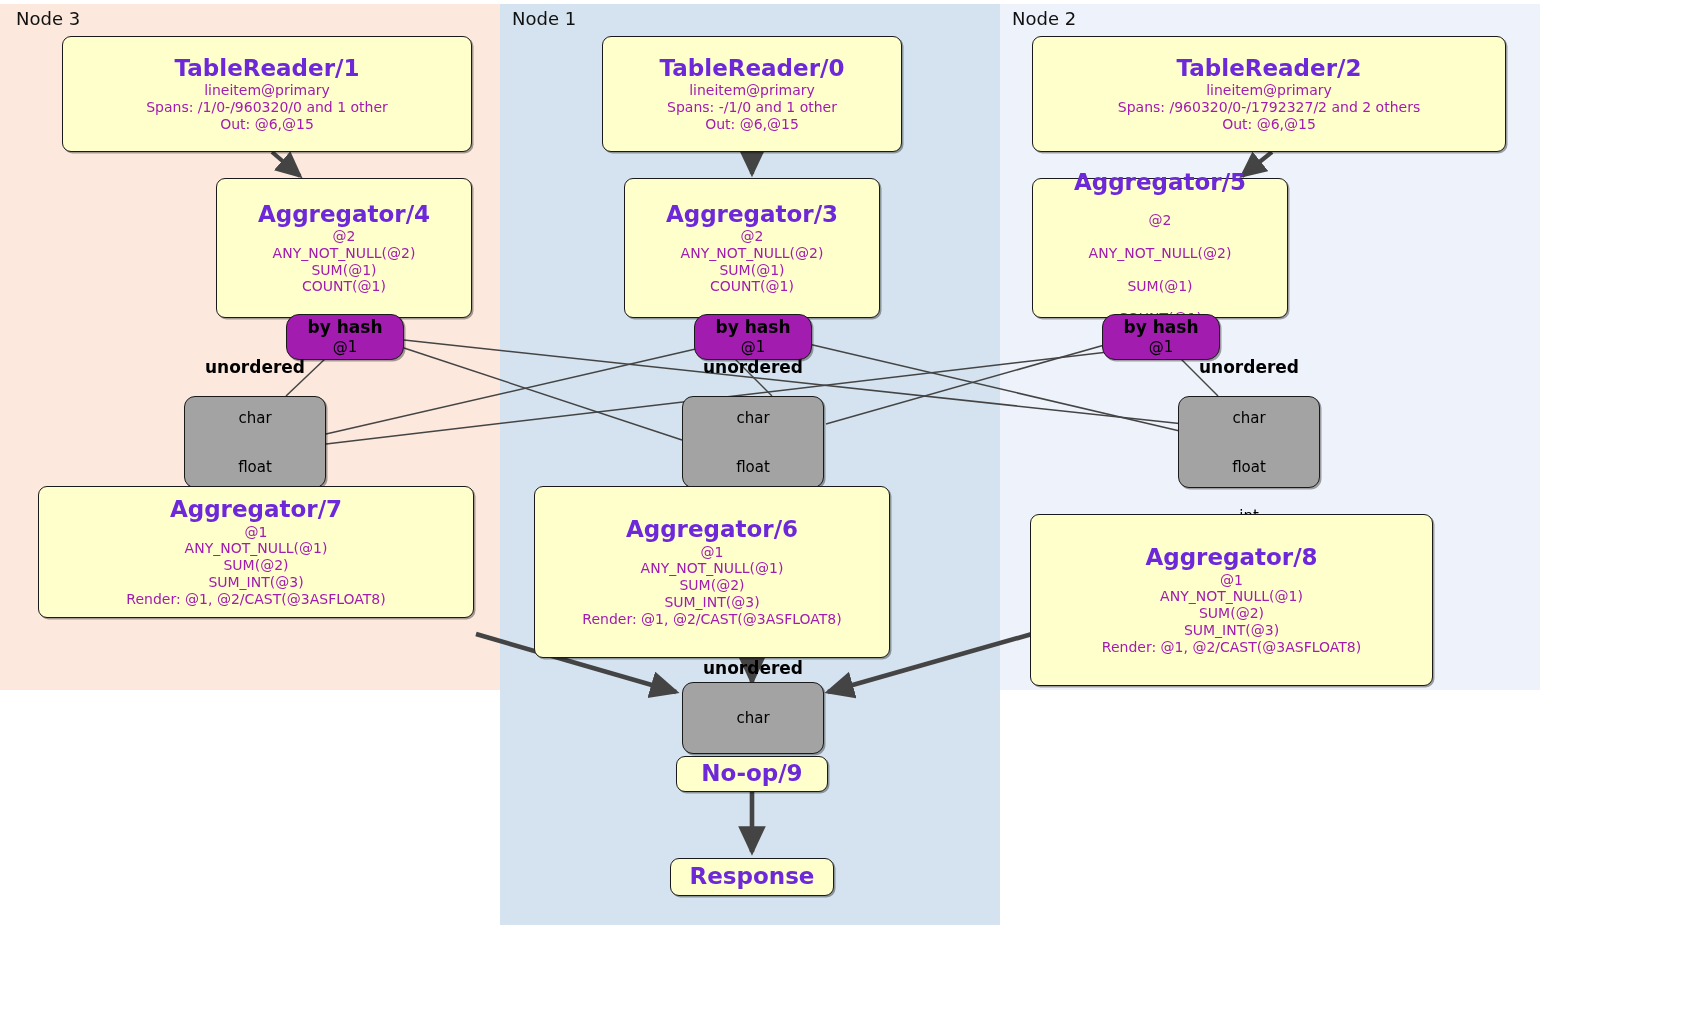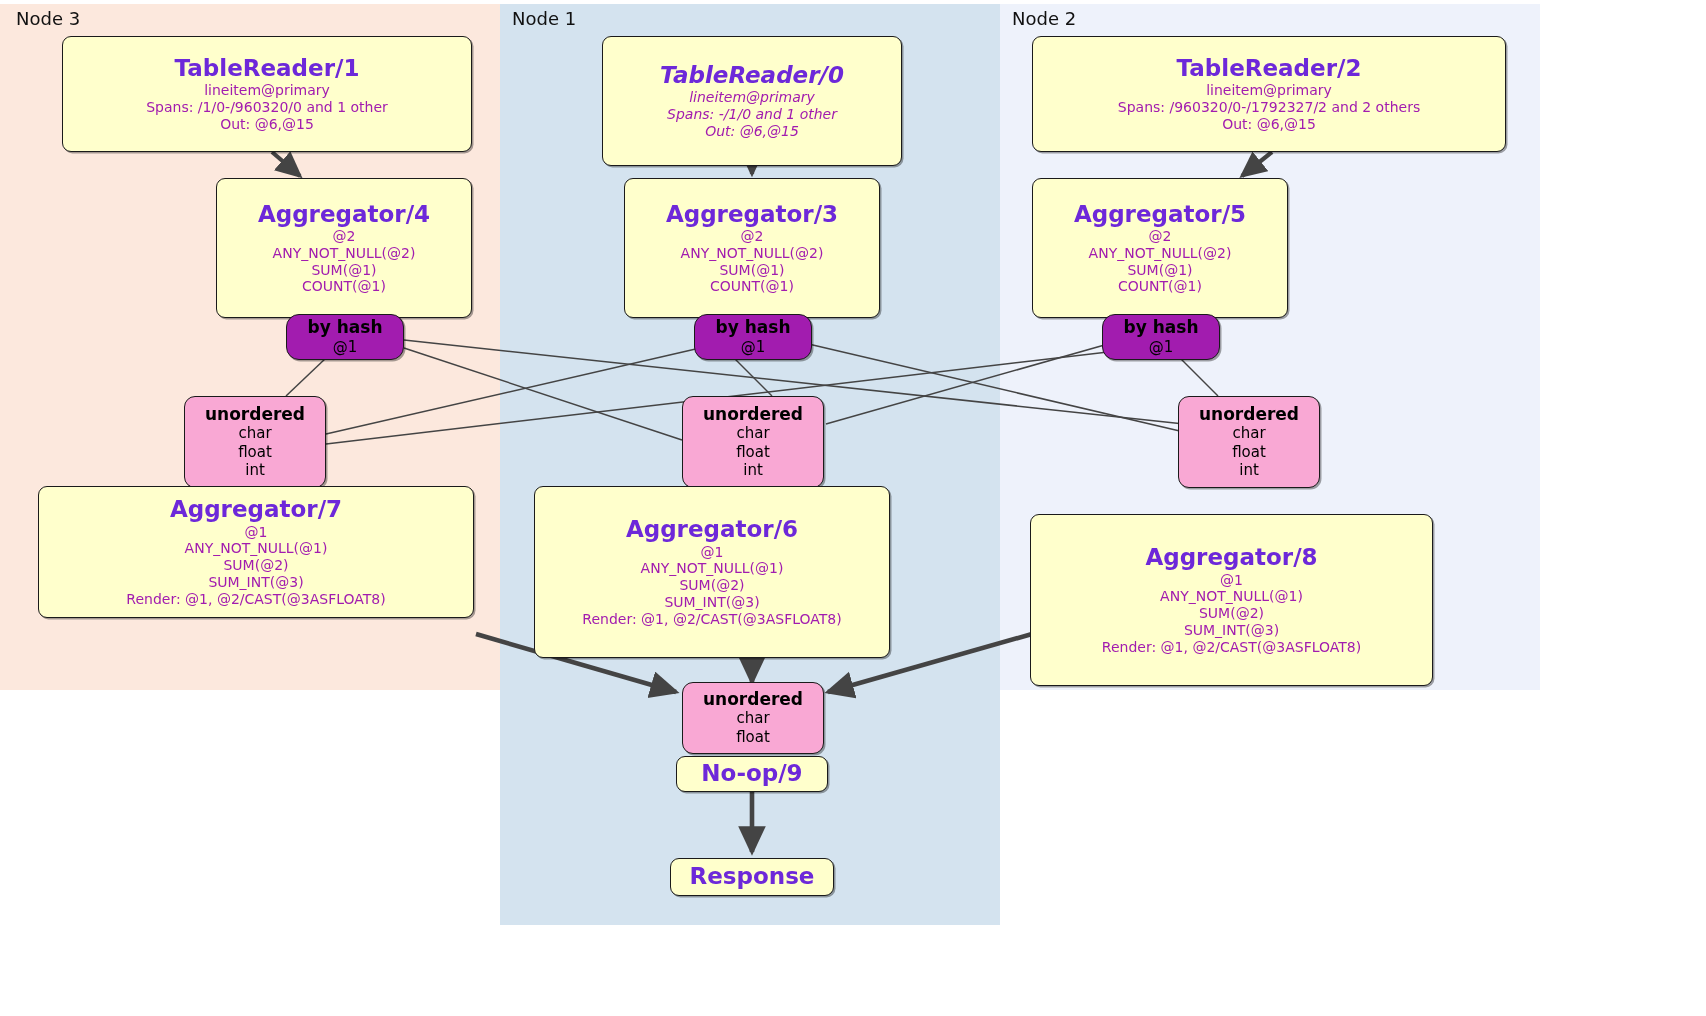--- a/index.html
+++ b/index.html
@@ -12,22 +12,22 @@
 
   svg.edges{position:absolute;left:0;top:0;width:1706px;height:1016px;overflow:visible;}
 
   .box{position:absolute;box-sizing:border-box;display:flex;flex-direction:column;
        align-items:center;justify-content:center;text-align:center;}
 
   .proc{background:#ffffcc;border:1.6px solid #1a1a1a;border-radius:9px;
         box-shadow:1.5px 1.5px 0 rgba(0,0,0,0.35);}
   .router{background:#a21caf;border:1.6px solid #1a1a1a;border-radius:13px;
           box-shadow:1.5px 1.5px 0 rgba(0,0,0,0.35);}
-  .recv{background:#f9a8d4;border:1.6px solid #1a1a1a;border-radius:11px;
-        box-shadow:1.5px 1.5px 0 rgba(0,0,0,0.35);}
+  .recv{background:#a3a3a3;border:1.6px solid #1a1a1a;border-radius:11px;
+        box-shadow:1.5px 1.5px 0 rgba(0,0,0,0.35);gap:31px;}
 
   .ttl{font-weight:bold;font-size:23px;color:#6d28d9;line-height:1.18;white-space:nowrap;}
   .ttl-sm{font-weight:bold;font-size:17px;color:#000;line-height:1.15;white-space:nowrap;}
   .ln{font-size:14px;color:#a21caf;line-height:1.20;white-space:nowrap;}
   .ln-sm{font-size:15px;color:#000;line-height:1.22;white-space:nowrap;}
 </style>
 </head>
 <body>
 
 <div id="stage">
@@ -76,21 +76,21 @@
     <path d="M752,790 L752,852" stroke="#444444" stroke-width="4.6" fill="none" marker-end="url(#ah)"></path>
   </svg>
 
   <div class="box proc" style="left:62px;top:36px;width:410px;height:116px;">
     <div class="ttl">TableReader/1</div>
     <div class="ln">lineitem@primary</div>
     <div class="ln">Spans: /1/0-/960320/0 and 1 other</div>
     <div class="ln">Out: @6,@15</div>
   </div>
 
-  <div class="box proc" style="left:602px;top:36px;width:300px;height:130px;font-style:italic;">
+  <div class="box proc" style="left:602px;top:36px;width:300px;height:116px;">
     <div class="ttl">TableReader/0</div>
     <div class="ln">lineitem@primary</div>
     <div class="ln">Spans: -/1/0 and 1 other</div>
     <div class="ln">Out: @6,@15</div>
   </div>
 
   <div class="box proc" style="left:1032px;top:36px;width:474px;height:116px;">
     <div class="ttl">TableReader/2</div>
     <div class="ln">lineitem@primary</div>
     <div class="ln">Spans: /960320/0-/1792327/2 and 2 others</div>
@@ -106,21 +106,21 @@
   </div>
 
   <div class="box proc" style="left:624px;top:178px;width:256px;height:140px;">
     <div class="ttl">Aggregator/3</div>
     <div class="ln">@2</div>
     <div class="ln">ANY_NOT_NULL(@2)</div>
     <div class="ln">SUM(@1)</div>
     <div class="ln">COUNT(@1)</div>
   </div>
 
-  <div class="box proc" style="left:1032px;top:178px;width:256px;height:140px;">
+  <div class="box proc" style="left:1032px;top:178px;width:256px;height:140px;gap:16px;">
     <div class="ttl">Aggregator/5</div>
     <div class="ln">@2</div>
     <div class="ln">ANY_NOT_NULL(@2)</div>
     <div class="ln">SUM(@1)</div>
     <div class="ln">COUNT(@1)</div>
   </div>
 
   <div class="box router" style="left:286px;top:314px;width:118px;height:46px;">
     <div class="ttl-sm">by hash</div>
     <div class="ln-sm">@1</div>

